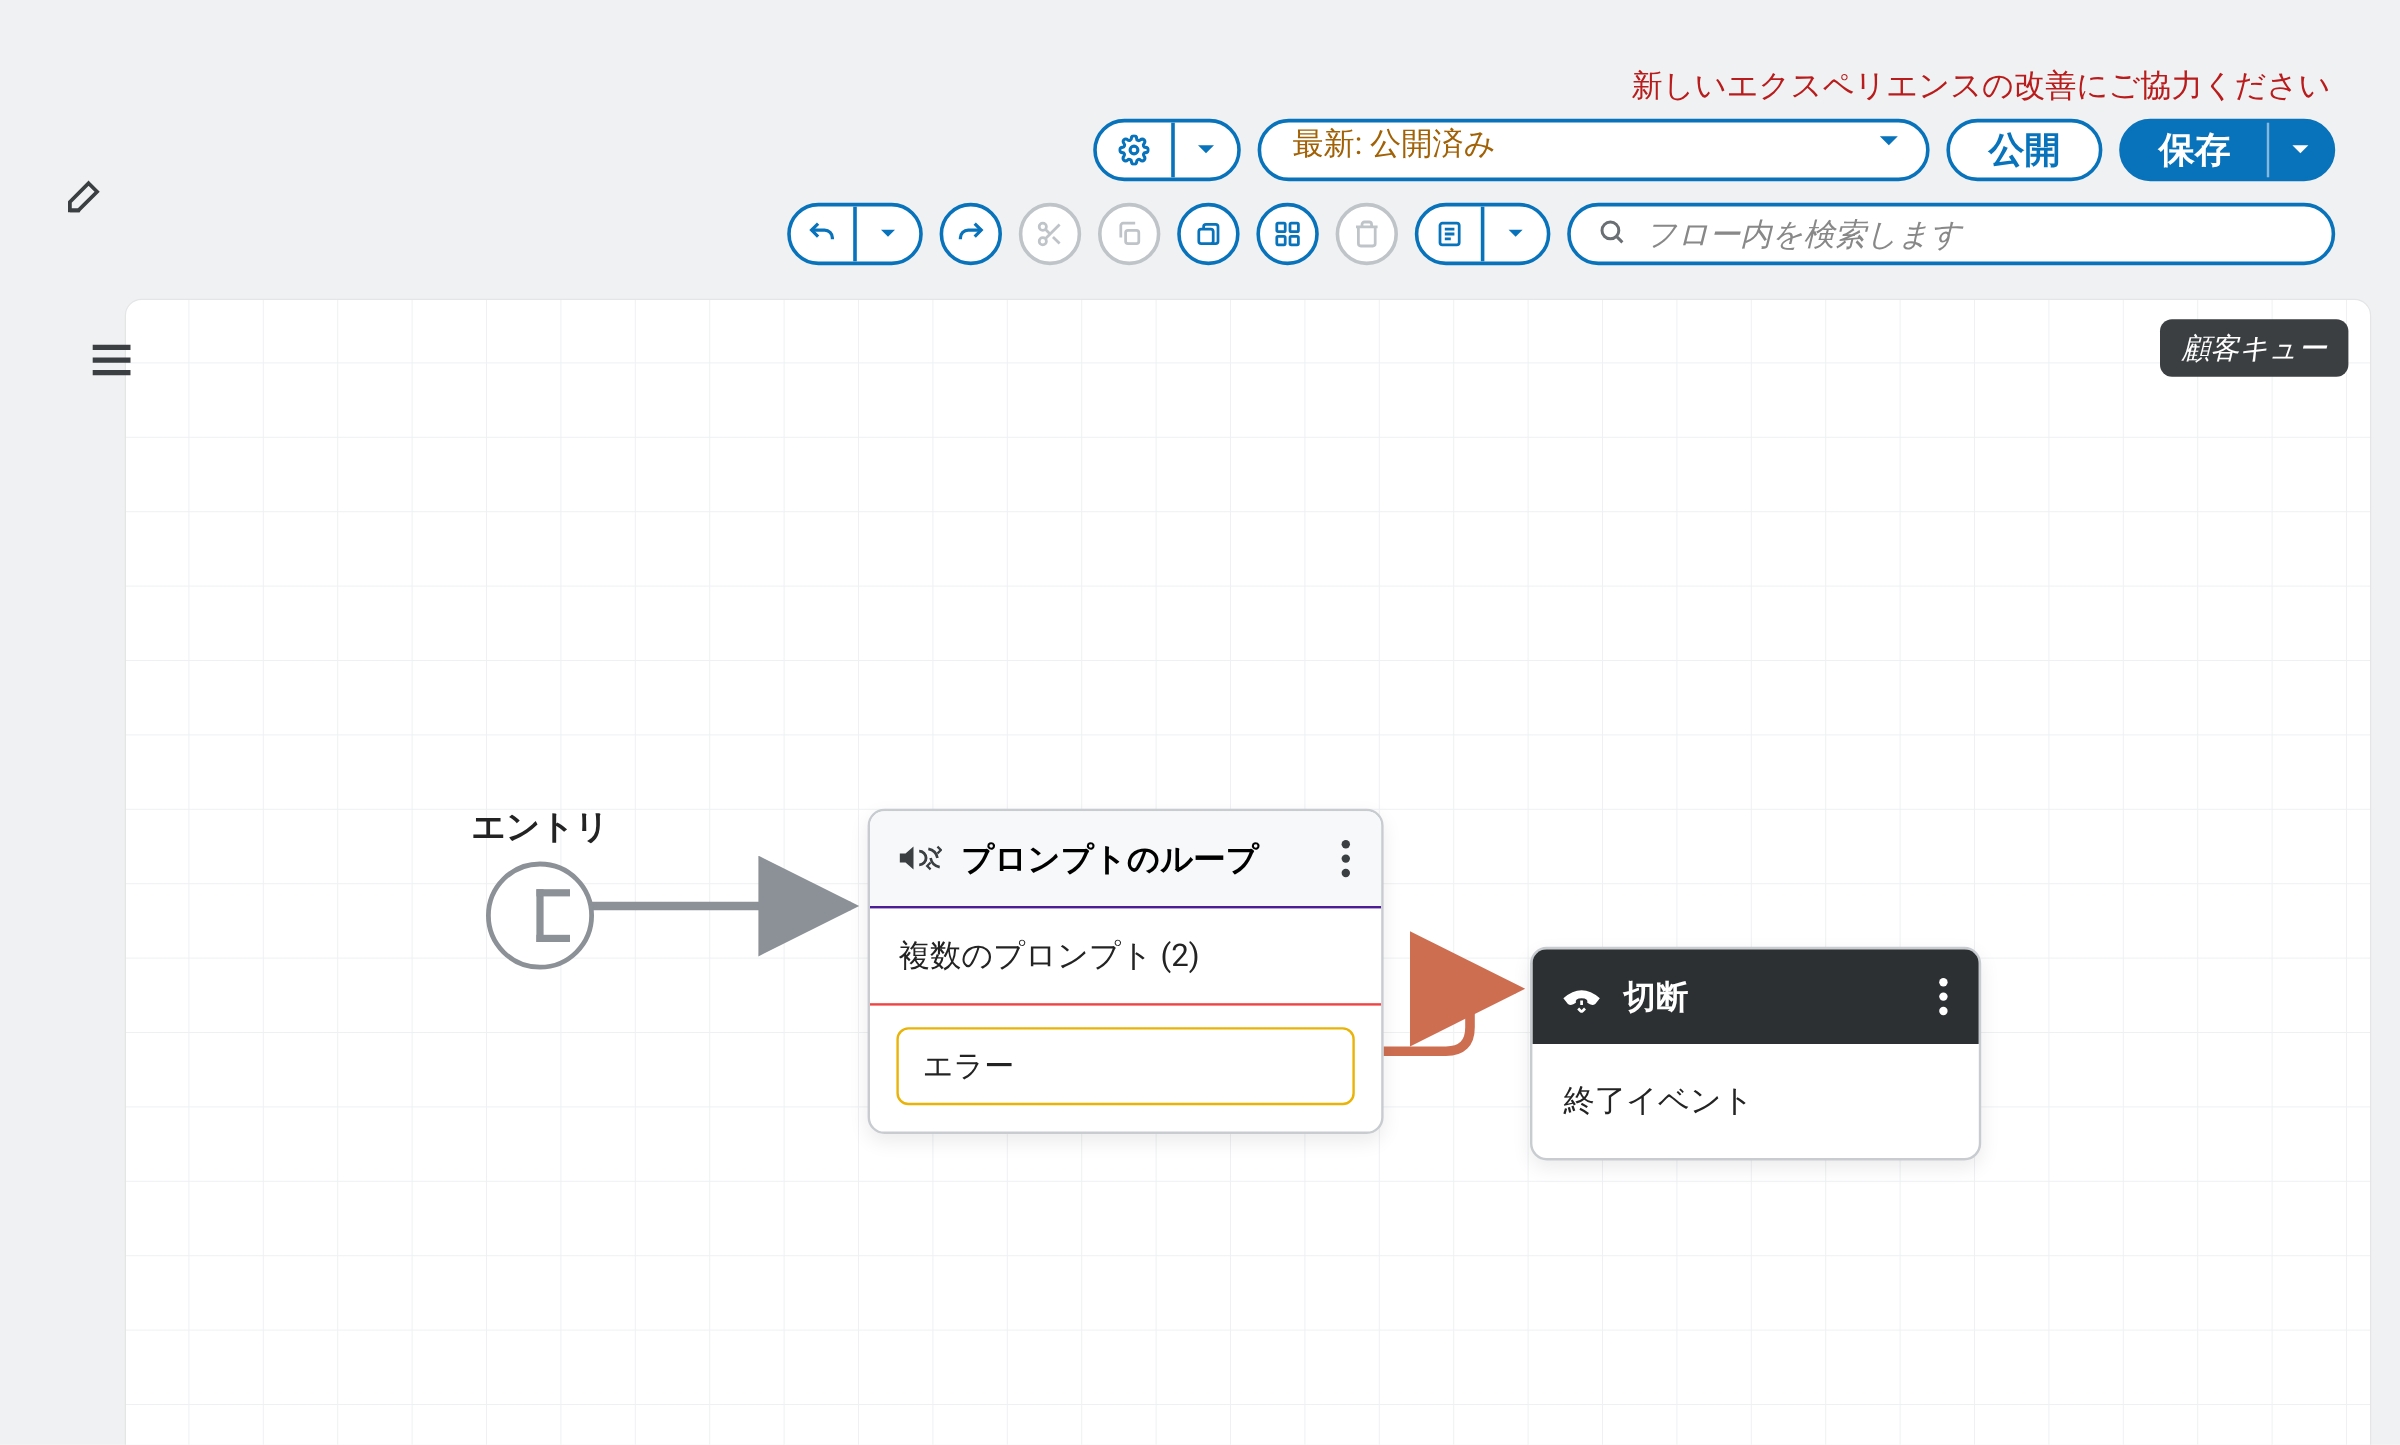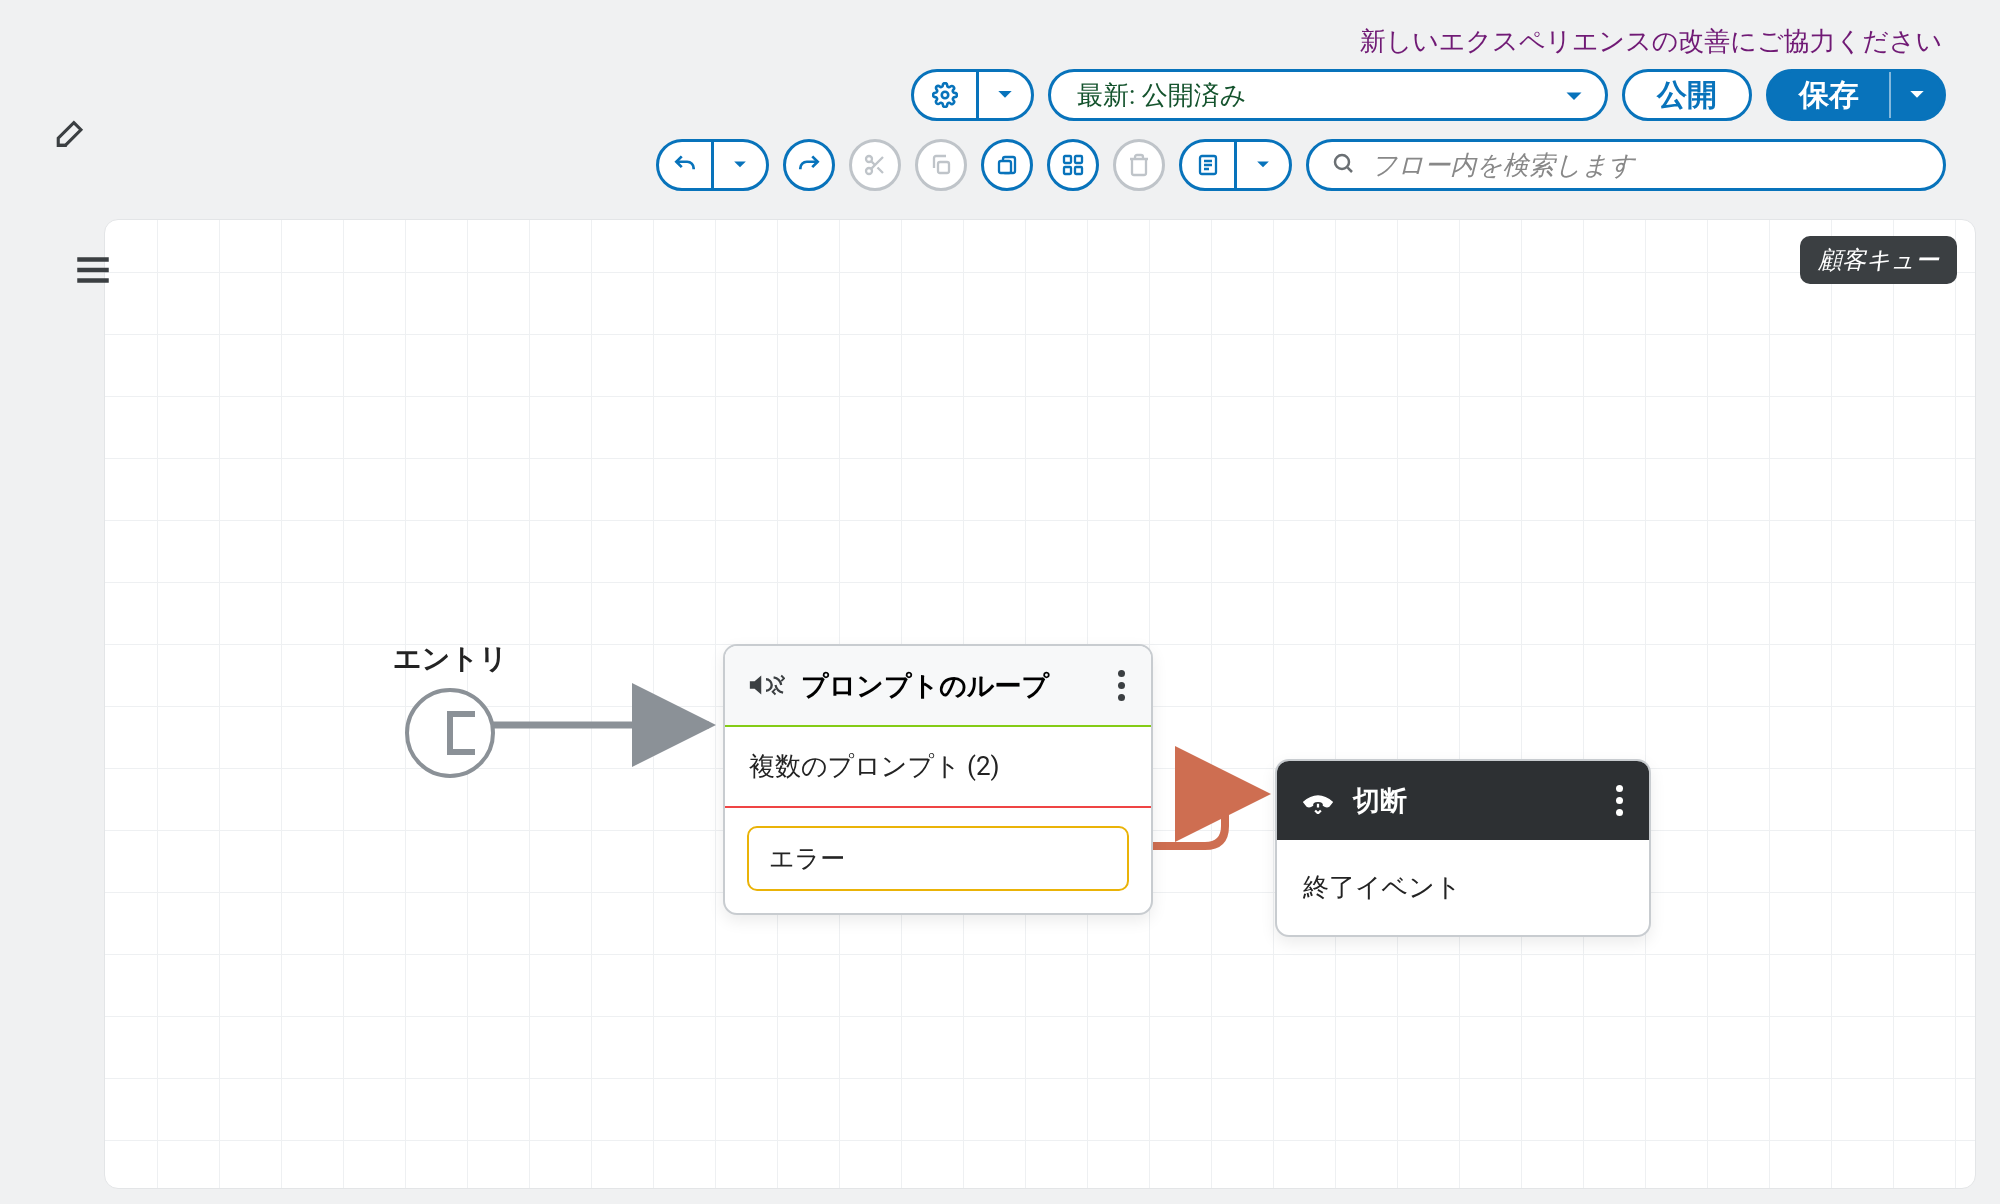--- a/index.html
+++ b/index.html
@@ -10,24 +10,25 @@
     height: 1204px;
     overflow: hidden;
   }
 
   
   .header {
     padding: 24px 54px 0 54px;
   }
   .feedback-link {
     text-align: right;
-    color: #701a75;
+    color: #b91c1c;
     font-size: 26px;
     padding-right: 4px;
     margin-bottom: 10px;
+    margin-top: 30px;
   }
 
   .header-row {
     display: flex;
     align-items: flex-start;
     gap: 24px;
   }
   .title-wrap {
     display: flex;
     align-items: flex-start;
@@ -81,27 +82,26 @@
     align-items: center;
     justify-content: center;
     height: 100%;
     padding: 0 18px;
   }
   .seg-divider { width: 3px; background: #0873bb; height: 100%; }
   .pill.gear { width: auto; }
 
   .version-select {
     display: inline-flex;
-    align-items: center;
     border: 3px solid #0873bb;
     background: #fff;
     border-radius: 999px;
     height: 52px;
     padding: 0 22px 0 26px;
-    color: #14532d;
+    color: #a16207;
     font-size: 26px;
     min-width: 560px;
     justify-content: space-between;
     cursor: pointer;
   }
   .version-select .caret { color: #0873bb; }
 
   .pill.publish { padding: 0 32px; }
   .pill.save-group {
     background: #0873bb;
@@ -265,21 +265,21 @@
     top: 424px;
     left: 618px;
     width: 430px;
   }
   .block-header {
     display: flex;
     align-items: center;
     padding: 20px 22px;
     gap: 16px;
     background: #f7f8f9;
-    border-bottom: 2px solid #84cc16;
+    border-bottom: 2px solid #4c1d95;
   }
   .block-header.dark {
     background: #2d3033;
     color: #fff;
     border-bottom: none;
   }
   .block-title {
     font-size: 27px;
     font-weight: 700;
     flex: 1;

